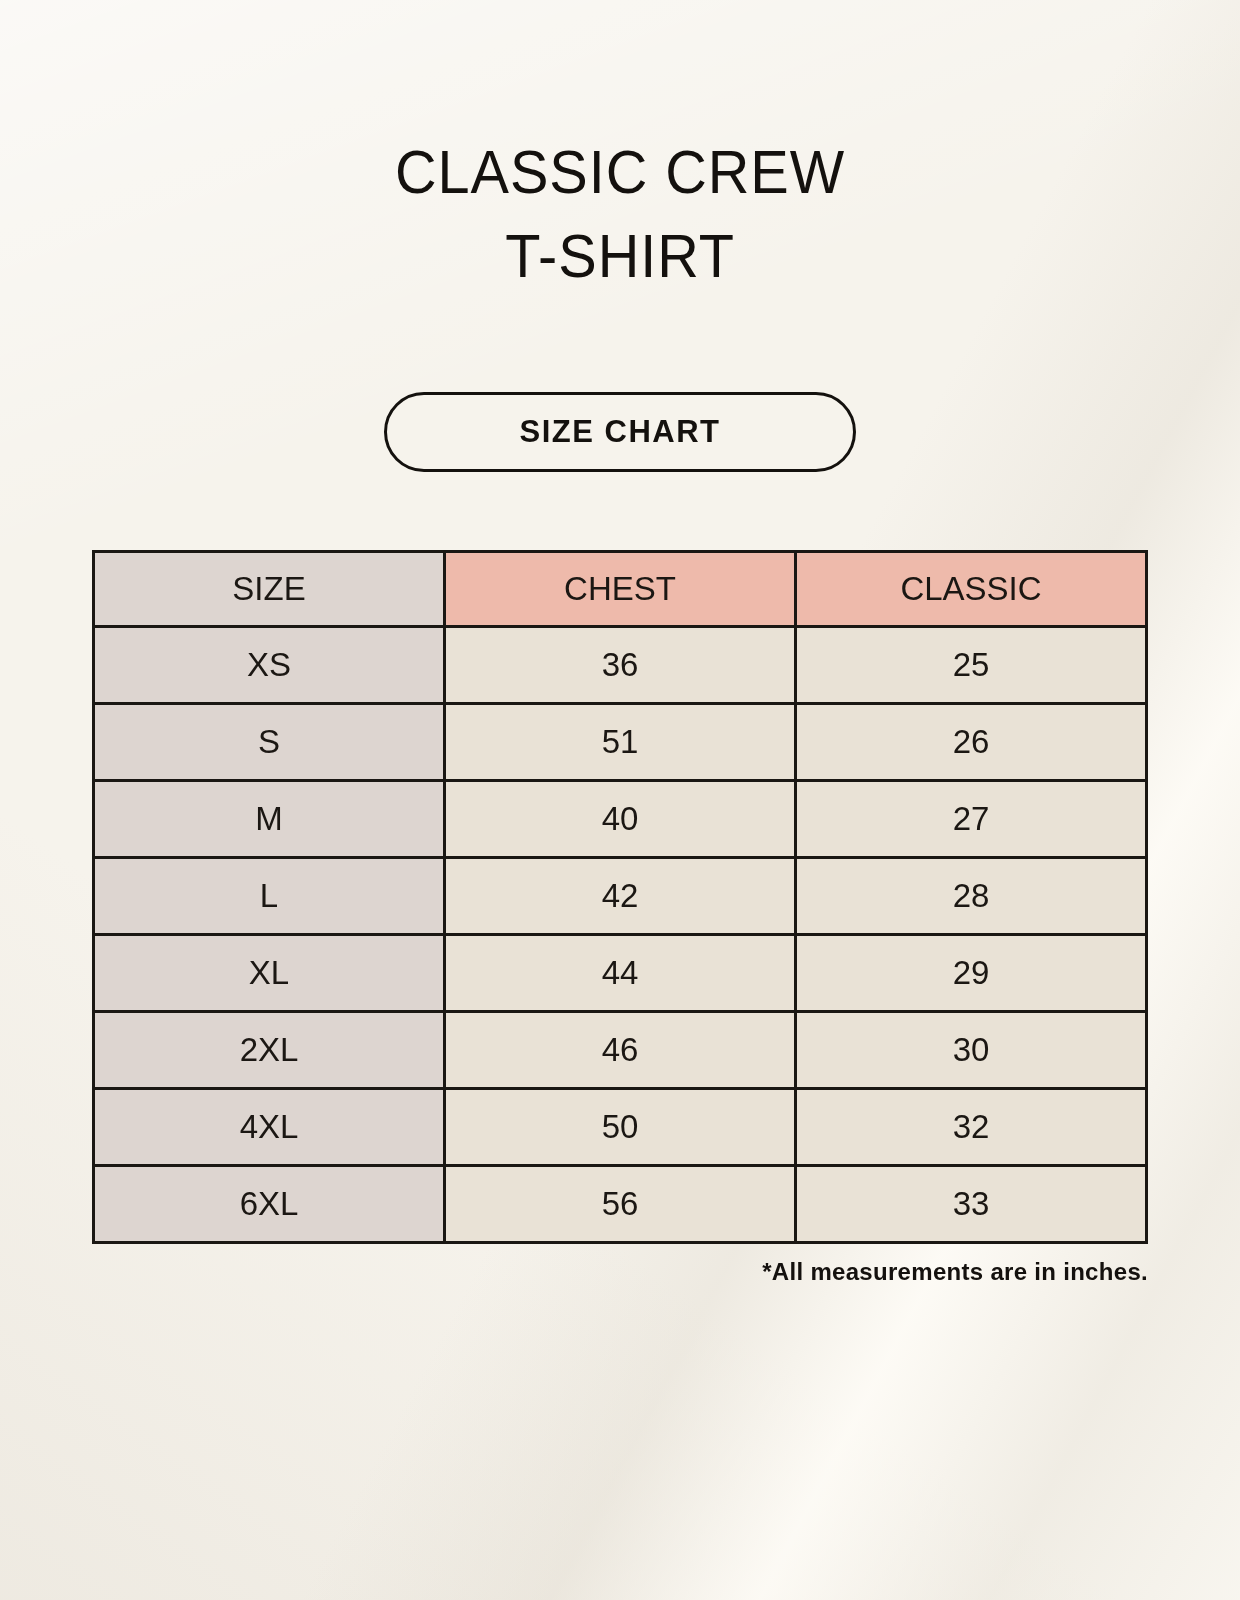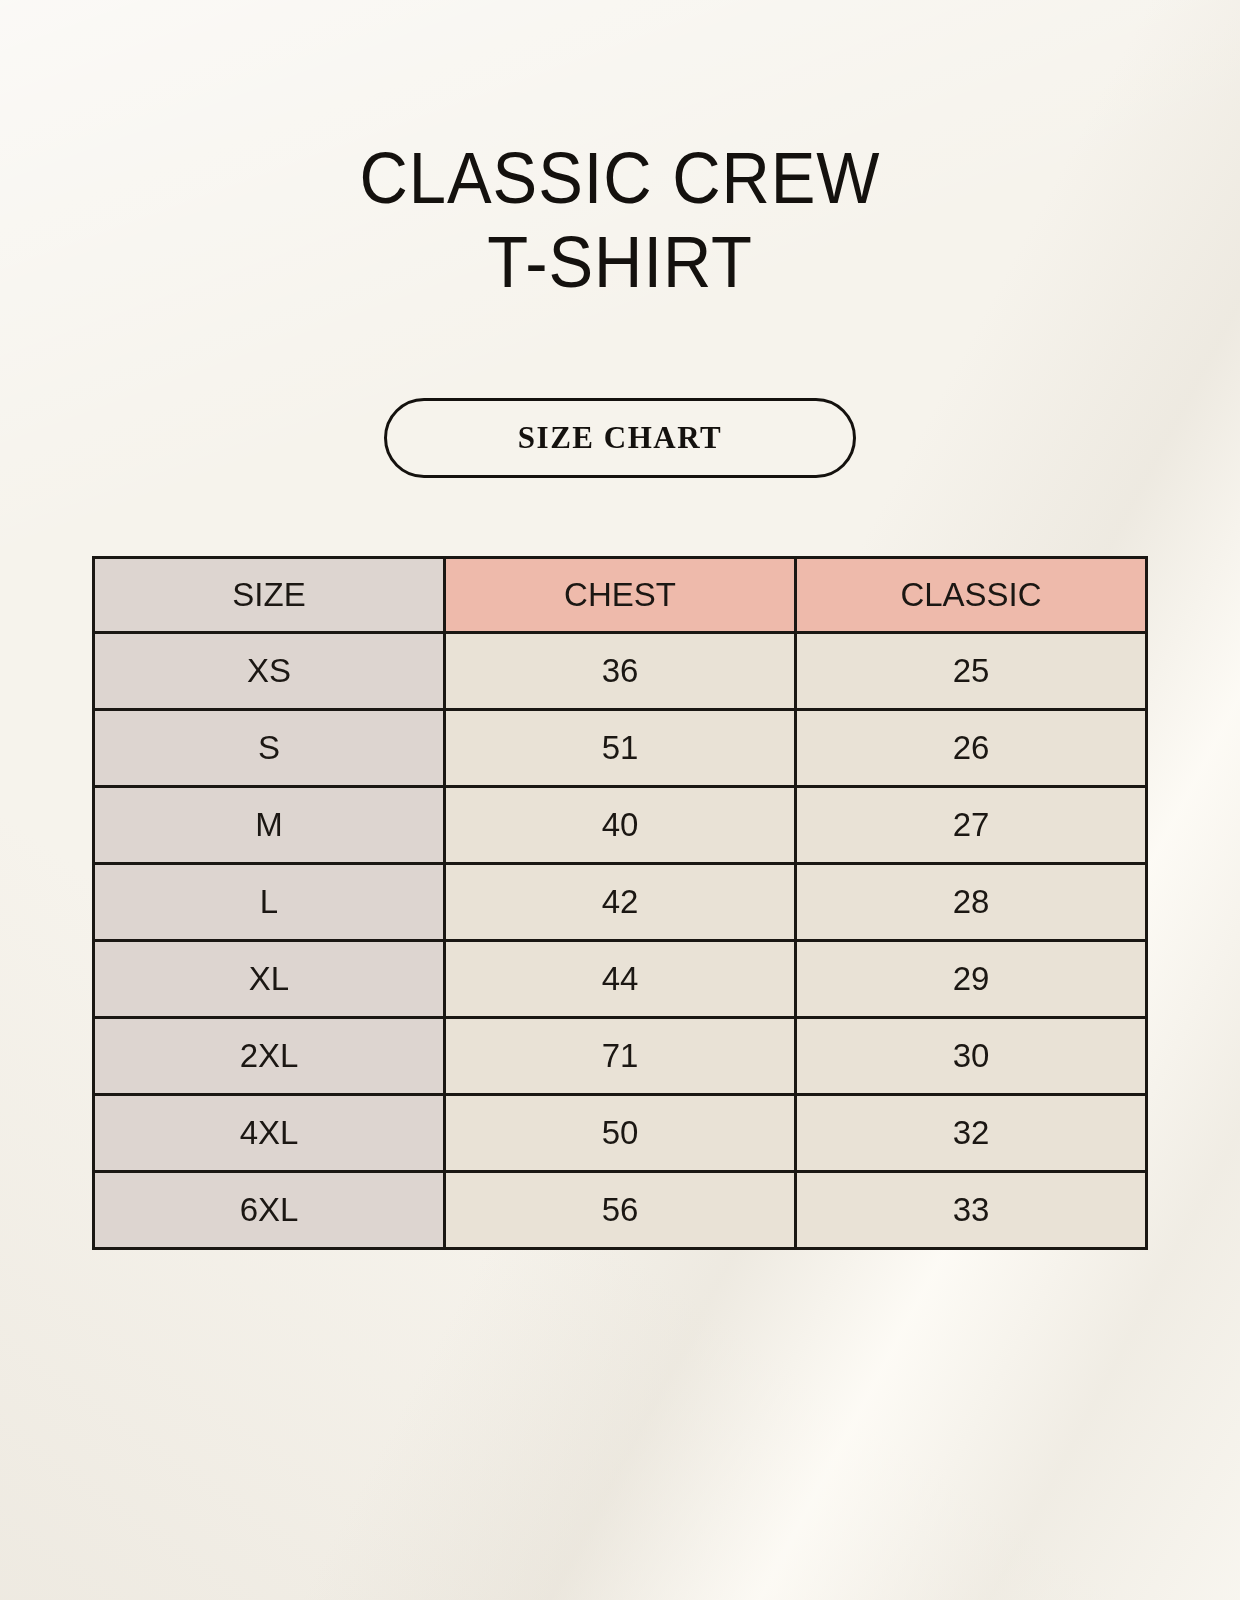--- a/index.html
+++ b/index.html
@@ -17,21 +17,21 @@
   }
   .page {
     position: relative;
     width: 1240px;
     height: 1600px;
   }
   
   .title {
     padding-top: 88px;
     text-align: center;
-    font-size: 72px;
+    font-size: 62px;
     font-weight: 400;
     line-height: 84px;
     letter-spacing: 1px;
     color: #14110e;
   }
   .title .line {
     display: block;
     transform: scaleX(0.93);
     transform-origin: 50% 50%;
     white-space: nowrap;
@@ -41,21 +41,21 @@
     box-sizing: border-box;
     width: 472px;
     height: 80px;
     margin: 94px auto 0 auto;
     border: 3px solid #14110e;
     border-radius: 44px;
     background: transparent;
     display: flex;
     align-items: center;
     justify-content: center;
-    font-family: Liberation Serif, serif;
+    font-family: Liberation Sans, sans-serif;
     font-size: 31px;
     font-weight: 700;
     letter-spacing: 1.5px;
     color: #14110e;
     cursor: pointer;
   }
   
   .table-wrap {
     width: 1056px;
     margin: 78px auto 0 auto;
@@ -135,31 +135,32 @@
           <td>42</td>
           <td>28</td>
         </tr>
         <tr>
           <td class="c-size">XL</td>
           <td>44</td>
           <td>29</td>
         </tr>
         <tr>
           <td class="c-size">2XL</td>
-          <td>71</td>
+          <td>46</td>
           <td>30</td>
         </tr>
         <tr>
           <td class="c-size">4XL</td>
           <td>50</td>
           <td>32</td>
         </tr>
         <tr>
           <td class="c-size">6XL</td>
           <td>56</td>
           <td>33</td>
         </tr>
       </tbody>
     </table>
   </div>
 
+  <div class="footnote">*All measurements are in inches.</div>
 
 </div>
 
 </body></html>

